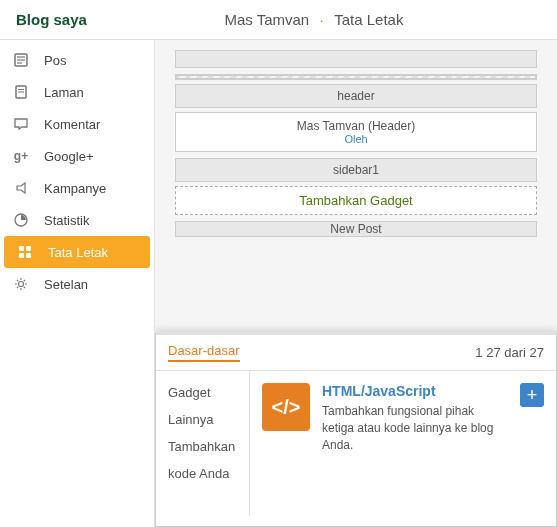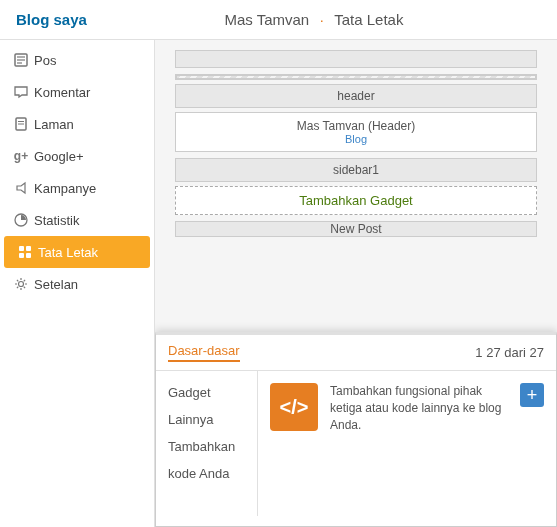--- a/index.html
+++ b/index.html
@@ -18,21 +18,21 @@
       background: #fff;
       border-bottom: 1px solid #e0e0e0;
       height: 40px;
       display: flex;
       align-items: center;
       padding: 0 16px;
       position: absolute;
       top: 0; left: 0; right: 0;
     }
     .blog-title {
-      color: #0369a1;
+      color: #14532d;
       font-size: 15px;
       font-weight: bold;
     }
     .header-breadcrumb {
       color: #555;
       font-size: 15px;
       margin-left: auto;
       margin-right: auto;
     }
     .header-breadcrumb .separator {
@@ -56,21 +56,21 @@
       padding-top: 4px;
       flex-shrink: 0;
     }
     .sidebar-item {
       display: flex;
       align-items: center;
       padding: 7px 12px;
       cursor: pointer;
       color: #444;
       font-size: 13px;
-      gap: 4px;
+      gap: 14px;
     }
     .sidebar-item.active {
       background: #f9a825;
       color: #fff;
       border-radius: 3px;
       margin: 0 4px;
     }
     .sidebar-item.active .sidebar-icon { color: #fff; }
     .sidebar-icon {
       width: 18px;
@@ -189,21 +189,21 @@
       color: #555;
       margin-left: auto;
     }
 
     .popup-body {
       display: flex;
       height: 145px;
     }
 
     .popup-left-nav {
-      width: 102px;
+      width: 94px;
       border-right: 1px solid #e0e0e0;
       padding: 8px 0;
       flex-shrink: 0;
     }
     .popup-nav-item {
       padding: 6px 12px;
       font-size: 13px;
       color: #555;
       cursor: pointer;
     }
@@ -331,34 +331,34 @@
             <line x1="3" y1="4" x2="11" y2="4" stroke="#777" stroke-width="1.2"></line>
             <line x1="3" y1="7" x2="11" y2="7" stroke="#777" stroke-width="1.2"></line>
             <line x1="3" y1="10" x2="8" y2="10" stroke="#777" stroke-width="1.2"></line>
           </svg>
       </span>
       <span>Pos</span>
     </div>
     <div class="sidebar-item">
       <span class="sidebar-icon">
         <svg width="14" height="14" viewBox="0 0 14 14" fill="none">
-            <path d="M1 2h12v8H8l-3 2v-2H1z" stroke="#777" stroke-width="1.3" fill="none"></path>
-          </svg>
-      </span>
-      <span>Komentar</span>
-    </div>
-    <div class="sidebar-item">
-      <span class="sidebar-icon">
-        <svg width="14" height="14" viewBox="0 0 14 14" fill="none">
             <rect x="2" y="1" width="10" height="12" rx="1" stroke="#777" stroke-width="1.5" fill="none"></rect>
             <line x1="4" y1="4.5" x2="10" y2="4.5" stroke="#777" stroke-width="1"></line>
             <line x1="4" y1="7" x2="10" y2="7" stroke="#777" stroke-width="1"></line>
           </svg>
       </span>
       <span>Laman</span>
+    </div>
+    <div class="sidebar-item">
+      <span class="sidebar-icon">
+        <svg width="14" height="14" viewBox="0 0 14 14" fill="none">
+            <path d="M1 2h12v8H8l-3 2v-2H1z" stroke="#777" stroke-width="1.3" fill="none"></path>
+          </svg>
+      </span>
+      <span>Komentar</span>
     </div>
     <div class="sidebar-item">
       <span class="sidebar-icon" style="color:#777;font-size:12px;font-weight:bold;">g+</span>
       <span>Google+</span>
     </div>
     <div class="sidebar-item">
       <span class="sidebar-icon">
         <svg width="14" height="14" viewBox="0 0 14 14" fill="none">
             <path d="M3 5 L3 9 L7 9 L11 12 L11 2 L7 5z" stroke="#777" stroke-width="1.2" fill="none"></path>
           </svg>
@@ -399,21 +399,21 @@
   <div class="content-area">
     <div class="layout-editor">
 
       <div class="top-strip" style="height:18px; overflow:hidden;"></div>
 
       <div class="stripe-border"></div>
 
       <div class="section-label">header</div>
       <div class="layout-widget header-widget">
         <span class="widget-title">Mas Tamvan (Header)</span>
-        <a class="edit-link">Blog</a>
+        <a class="edit-link">Oleh</a>
       </div>
 
       <div class="section-label">sidebar1</div>
       <button class="add-gadget-btn">Tambahkan Gadget</button>
 
       <div class="new-post-bar">New Post</div>
 
     </div>
 
     <div class="popup-overlay">
@@ -431,20 +431,21 @@
           <div class="popup-nav-item">Tambahkan</div>
           <div class="popup-nav-item">kode Anda</div>
         </div>
 
         <div class="popup-content">
           <div class="gadget-item">
             <div class="gadget-icon-box">
               <span>&lt;/&gt;</span>
             </div>
             <div class="gadget-info">
+              <div class="gadget-name">HTML/JavaScript</div>
               <div class="gadget-desc">Tambahkan fungsional pihak ketiga atau kode lainnya ke blog Anda.</div>
             </div>
             <button class="gadget-add-btn">+</button>
           </div>
         </div>
 
       </div>
     </div>
 
     <div class="watermark" style="color: rgba(50,50,50,0.7); text-shadow: none; font-size: 11px; bottom: 4px; right: 6px; z-index: 50;">mastamvan.blogspot.com</div>

